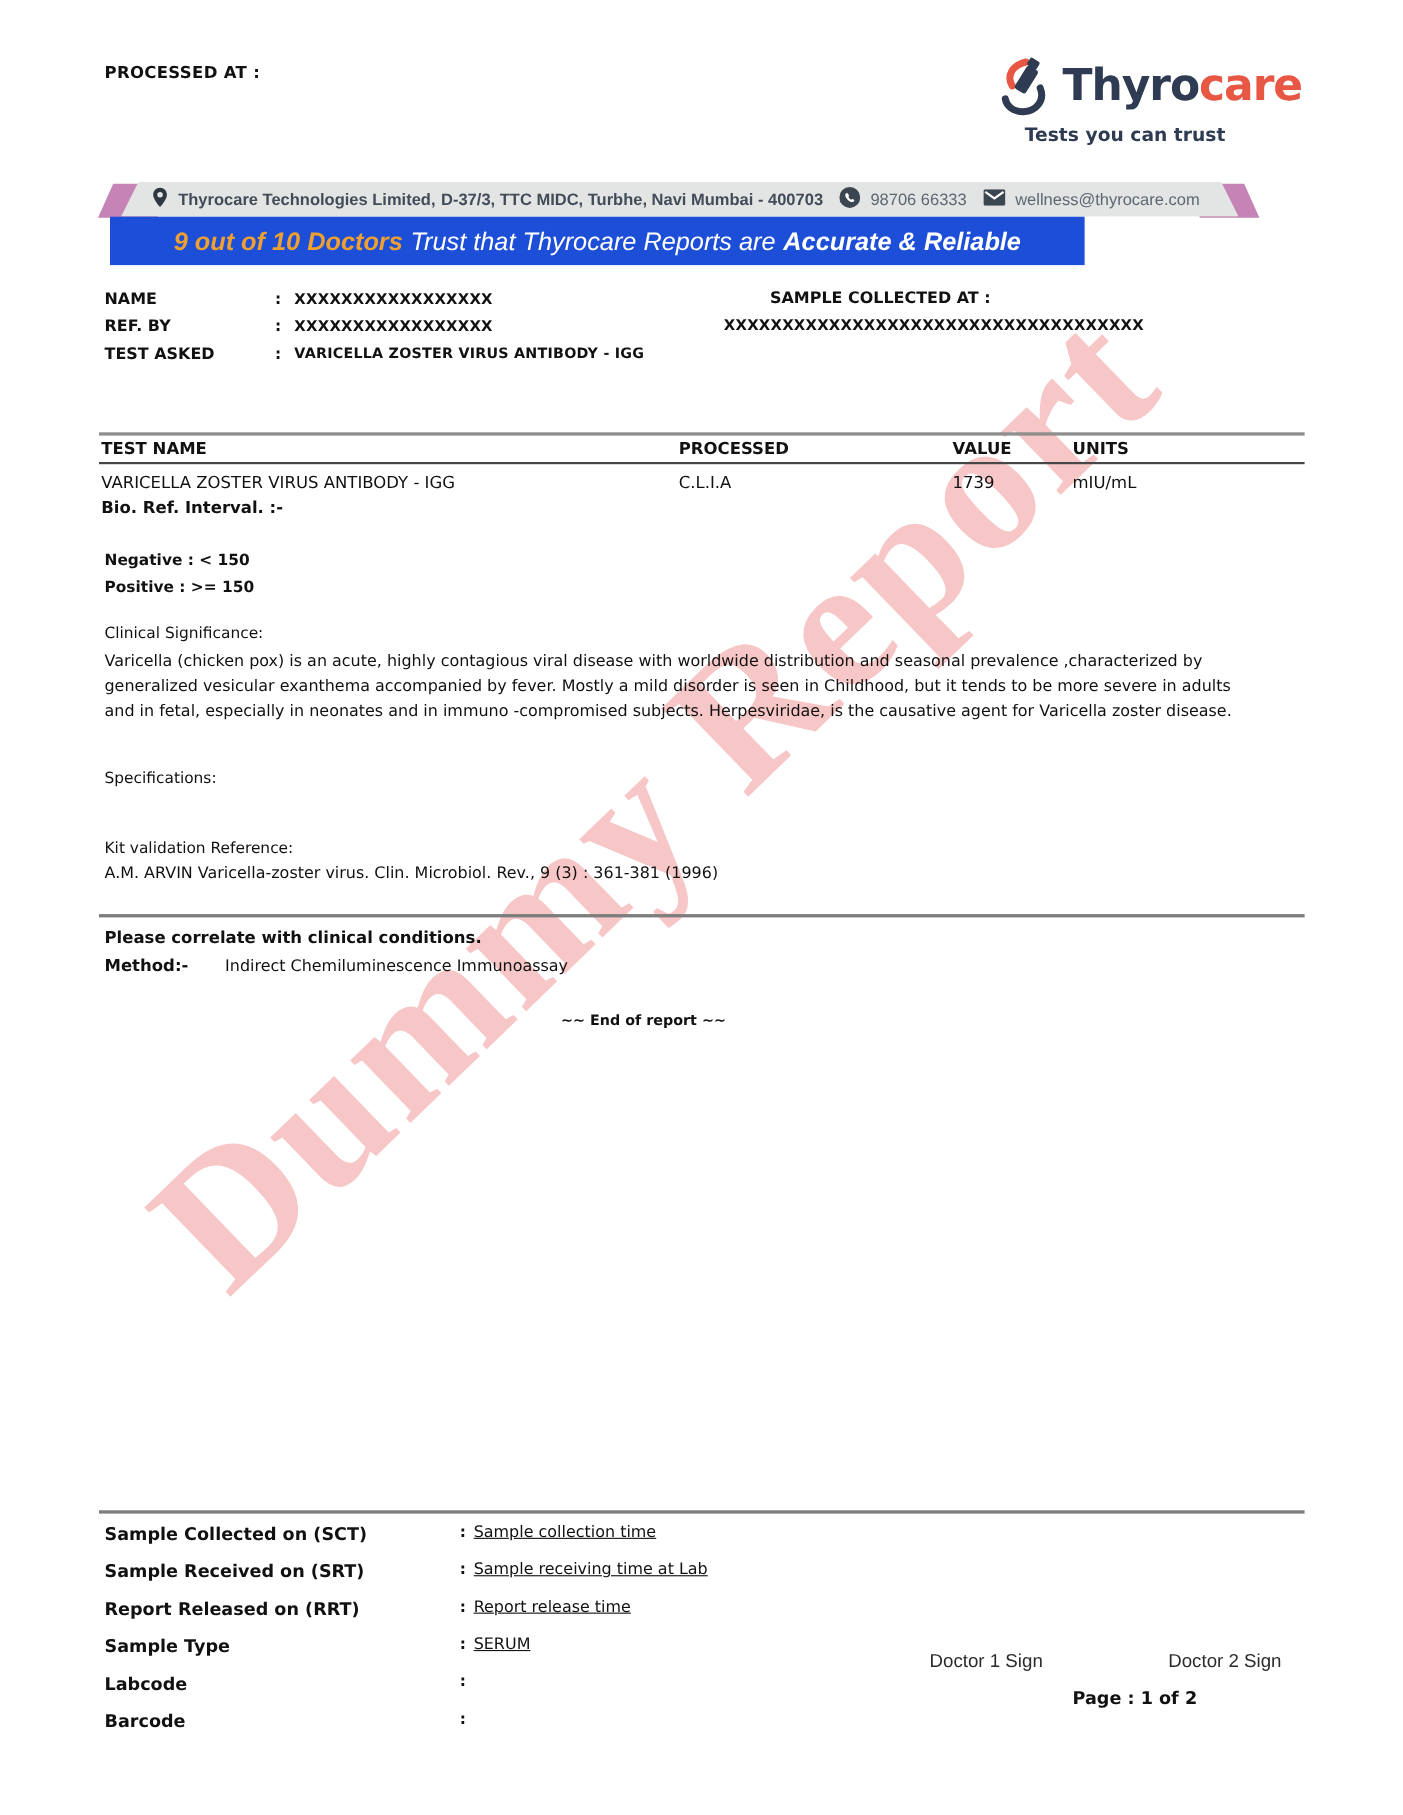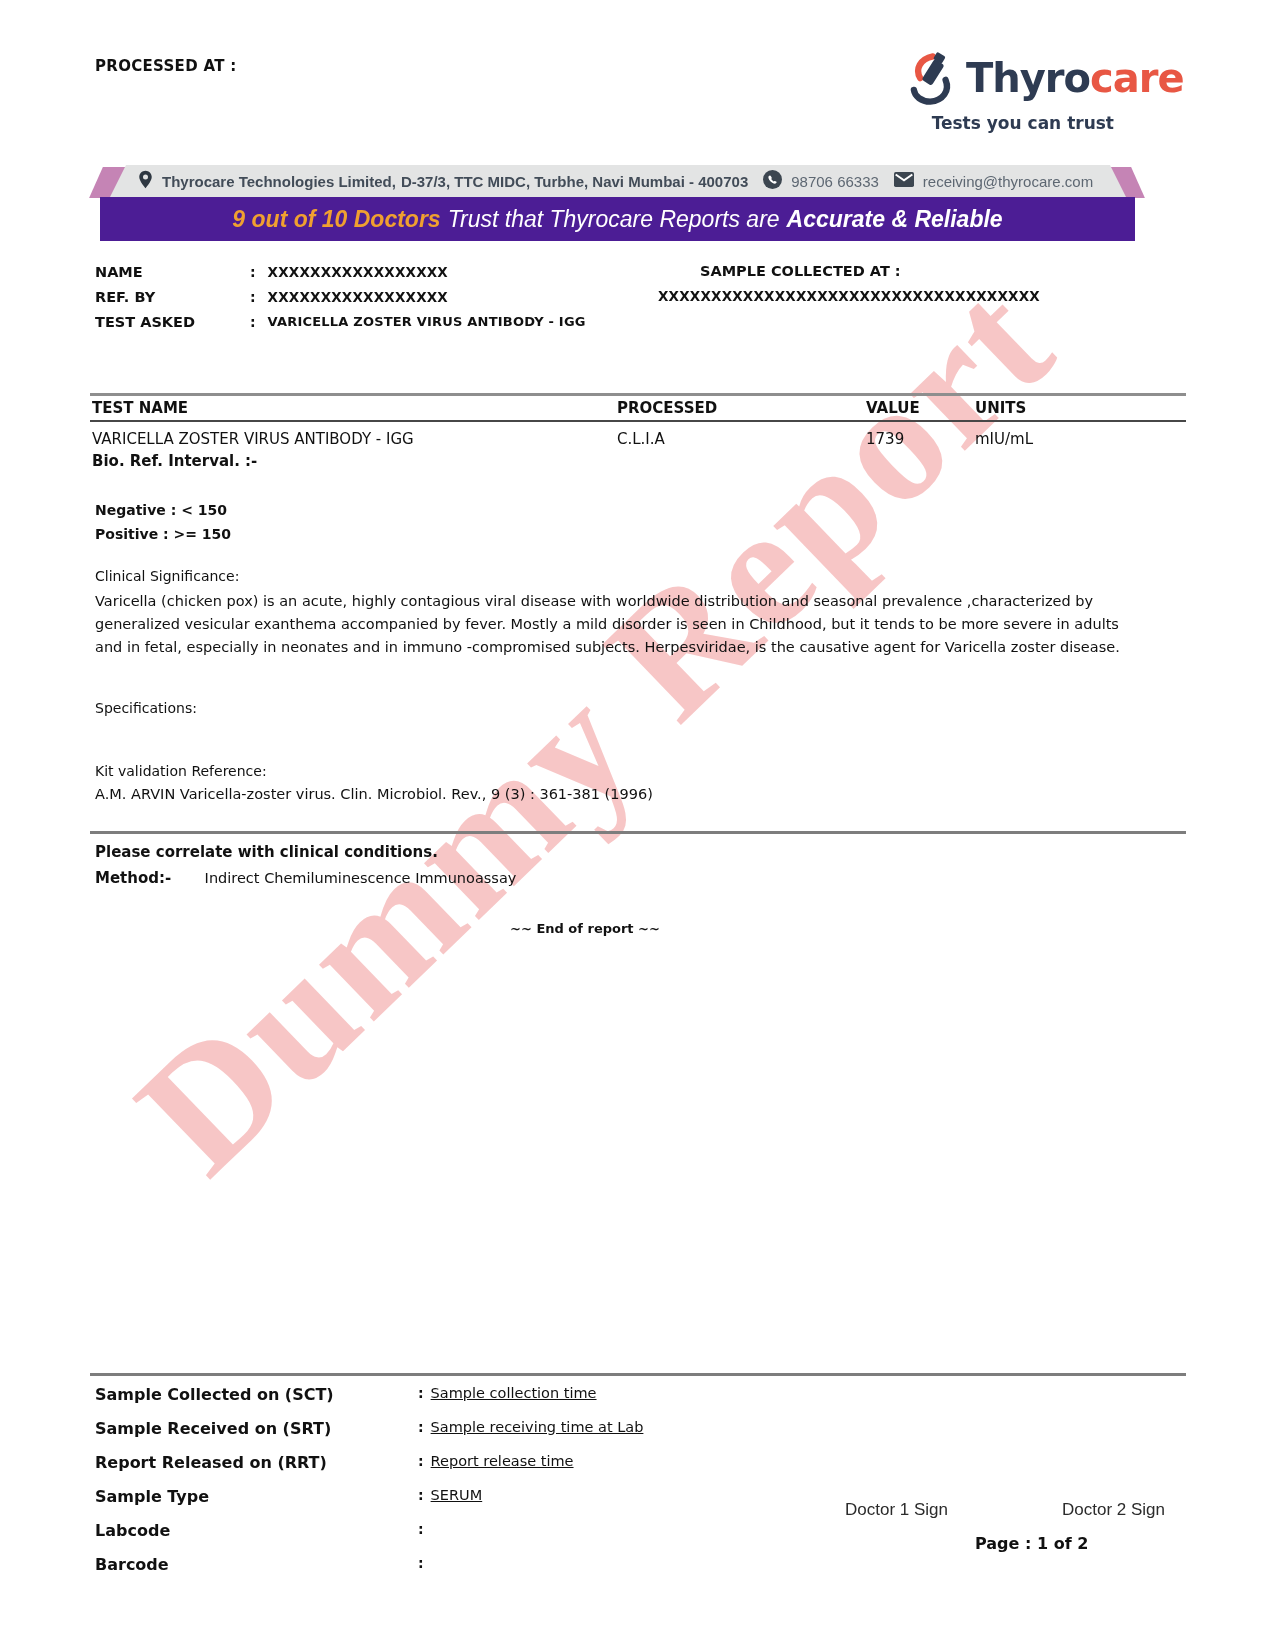--- a/index.html
+++ b/index.html
@@ -37,22 +37,22 @@
     position:absolute; z-index:3; left:110px; top:165px; width:1016px; height:32px;
     background:#e3e4e4; clip-path:polygon(16px 0, calc(100% - 16px) 0, 100% 100%, 0 100%);
     display:flex; align-items:center; padding-left:28px; gap:9px;
     font-family:"Liberation Sans", sans-serif; font-size:15px; color:#424c58;
   }
   .graybar .addr-bold { font-weight:700; }
   .graybar .addr-rest { font-weight:700; }
   .graybar .contact { font-weight:400; color:#5d6772; }
   .graybar svg { flex:0 0 auto; }
   .purpleband {
-    position:absolute; z-index:3; left:100px; top:197px; width:1035px; height:44px;
-    background:#4c1d95; display:flex; align-items:center; justify-content:center;
+    position:absolute; z-index:3; left:100px; top:197px; width:886px; height:44px;
+    background:#1d4ed8; display:flex; align-items:center; justify-content:center;
     font-family:"Liberation Sans", sans-serif; font-style:italic; font-size:23px; color:#fff;
   }
   .purpleband .hl { color:#f0a030; font-weight:700; }
   .purpleband .mid { font-weight:400; margin:0 7px; }
   .purpleband .strong { font-weight:700; }
 
   
   .prow { display:flex; }
   .prow .plabel { width:155px; font-weight:700; font-size:14.5px; }
   .prow .pcolon { font-weight:700; font-size:14px; }
@@ -146,21 +146,21 @@
         <path d="M16.6 14.6c-.6-.4-1.5-.9-2.1-.6l-1 .5c-1.2-.6-2.4-1.8-3-3l.5-1c.3-.6-.2-1.5-.6-2.1-.4-.6-1.2-1.5-1.8-1.4-.5 0-1.8.9-1.8 2.2.1 3.5 4.7 8.1 8.2 8.1 1.3 0 2.1-1.3 2.2-1.8 0-.6-.9-1.4-.6-.9z" fill="#ffffff"></path>
       </svg>
     </span>
     <span class="contact">98706 66333</span>
     <span style="margin-left:6px">
       <svg width="20" height="15" viewBox="0 0 24 18">
         <rect width="24" height="18" rx="2" fill="#3c4650"></rect>
         <path d="M2 3l10 7L22 3" stroke="#ffffff" stroke-width="2.4" fill="none"></path>
       </svg>
     </span>
-    <span class="contact">receiving@thyrocare.com</span>
+    <span class="contact">wellness@thyrocare.com</span>
   </div>
   <div class="purpleband">
     <span class="hl">9 out of 10 Doctors</span>
     <span class="mid">Trust that Thyrocare Reports are</span>
     <span class="strong">Accurate &amp; Reliable</span>
   </div>
 
   <div class="abs prow prow0">
     <span class="plabel">NAME</span>
     <span class="pcolon">:</span>

